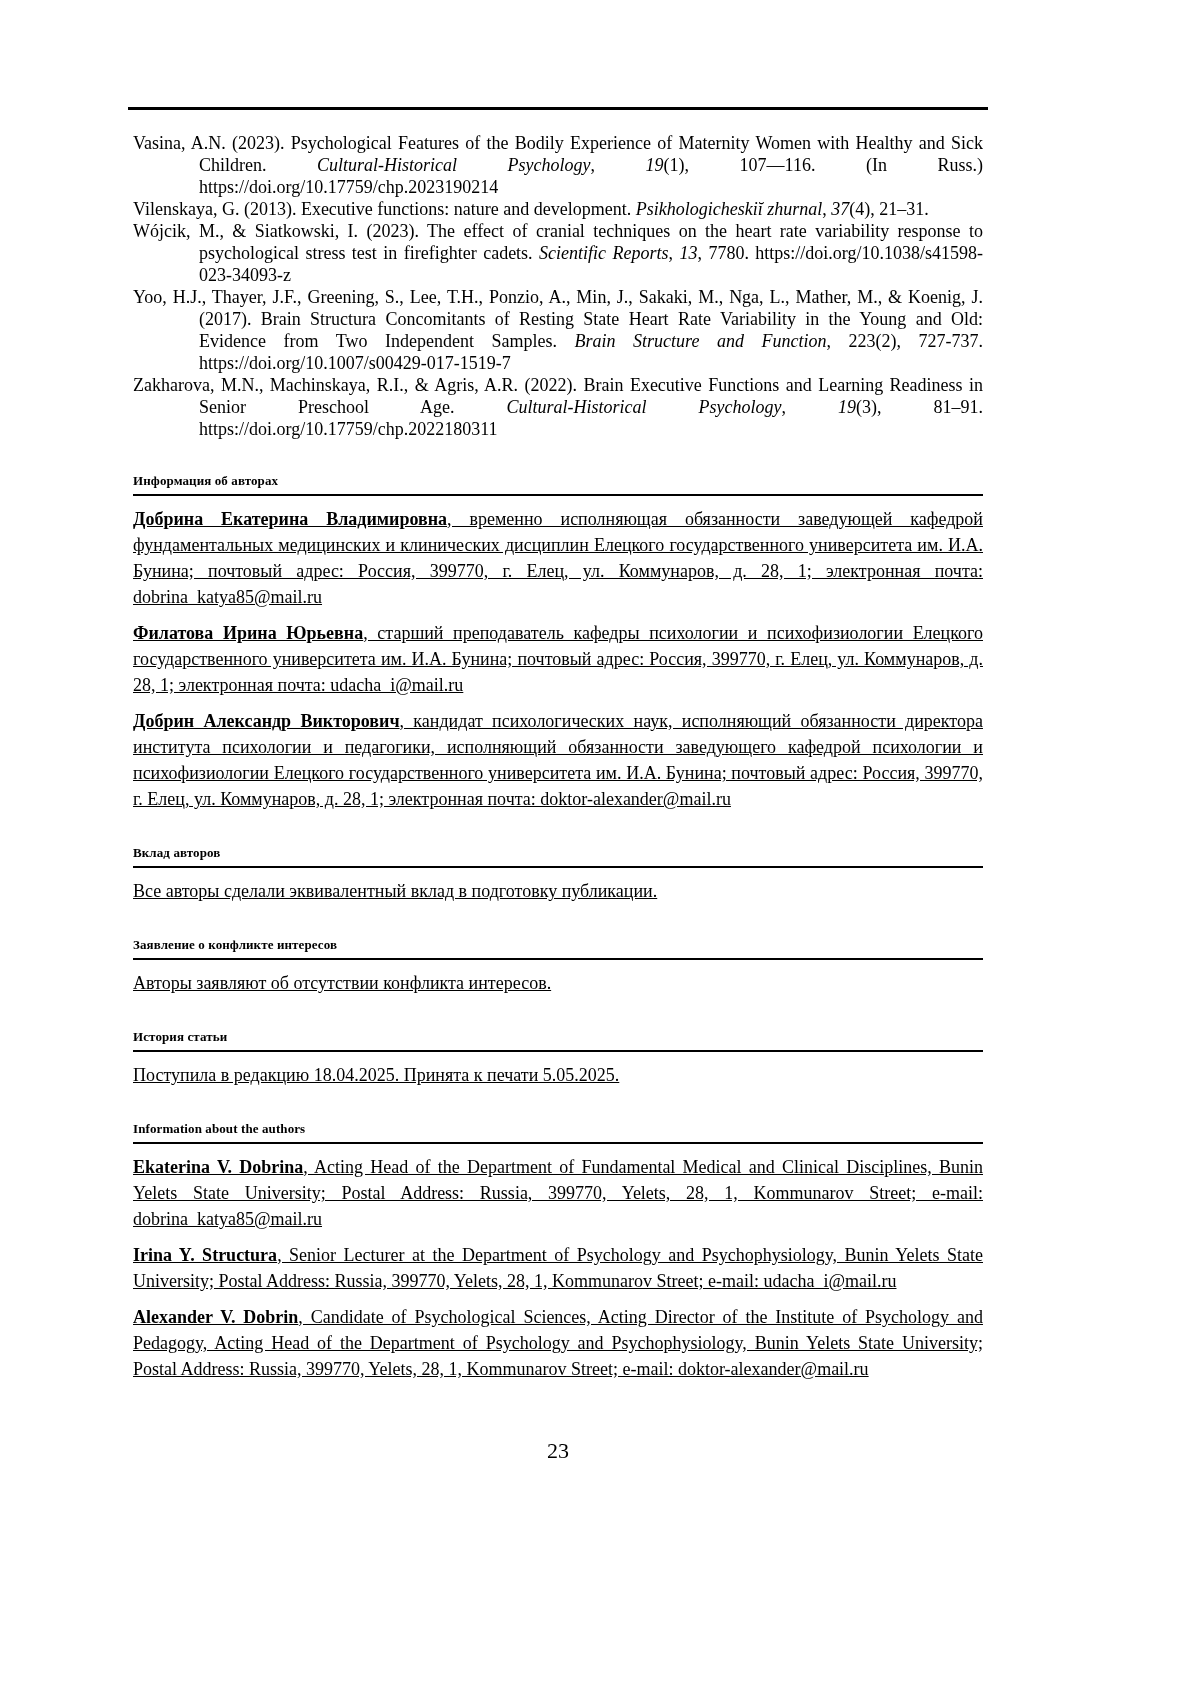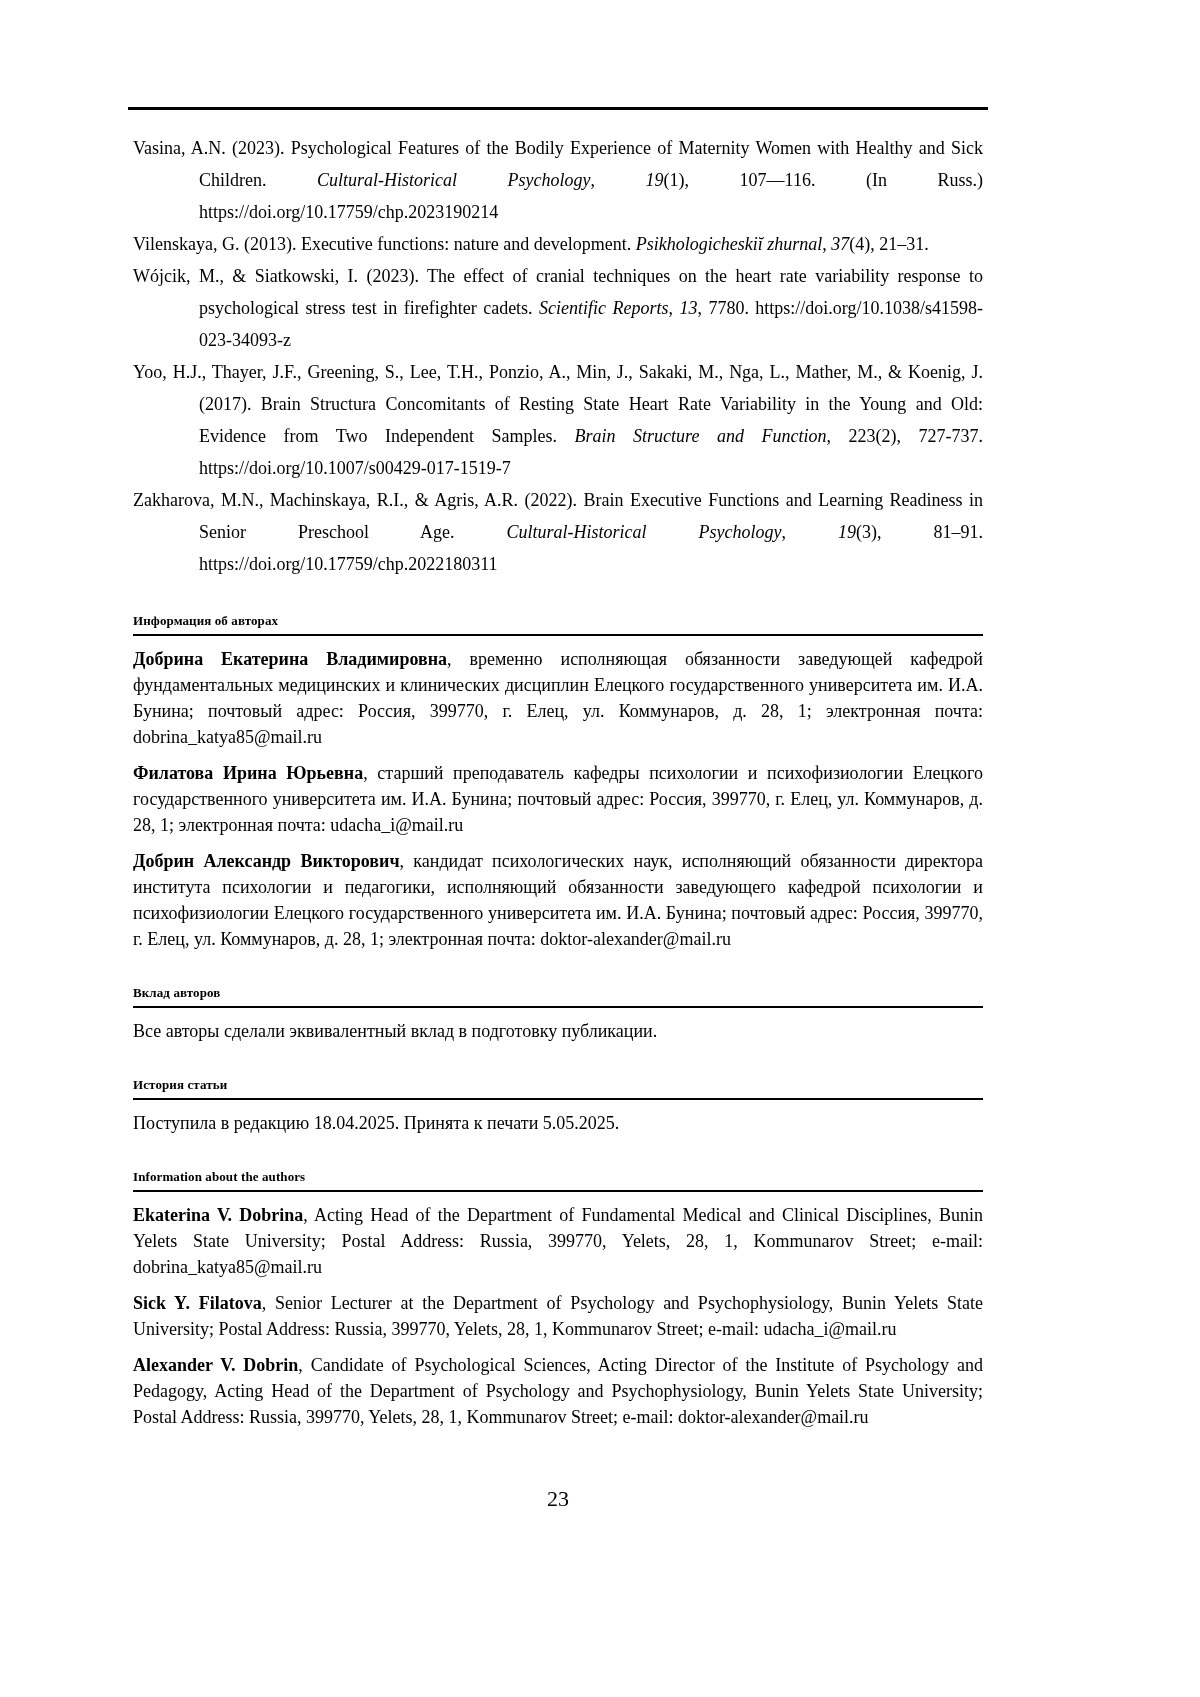--- a/index.html
+++ b/index.html
@@ -30,41 +30,42 @@
     width: 860px;
   }
   .references {
     margin-top: 22px;
   }
   .reference {
     margin: 0;
     padding-left: 66px;
     text-indent: -66px;
     text-align: justify;
-    line-height: 32px;
+    line-height: 22px;
   }
   .section {
     margin-top: 33px;
   }
   .section-heading {
     font-family: Liberation Serif, serif;
     font-weight: bold;
     font-size: 13px;
     margin: 0 0 5px 0;
     letter-spacing: 0.1px;
   }
   .heading-rule {
     height: 2px;
     background: #000;
     margin: 0 0 10px 0;
   }
   .para {
     margin: 0 0 10px 0;
     text-align: justify;
     line-height: 26px;
+    text-decoration: underline;
   }
   .para:last-child { margin-bottom: 0; }
   .sections-en {
     margin-top: 28px;
   }
   .page-number {
     margin-top: 56px;
     text-align: center;
     font-size: 22px;
   }
@@ -101,38 +102,46 @@
       </section>
       <section class="section">
         <h2 class="section-heading">Вклад авторов</h2>
         <div class="heading-rule"></div>
         <div class="paragraphs">
 
         <p class="para"><span class="">Все авторы сделали эквивалентный вклад в подготовку публикации.</span></p>
         </div>
       </section>
       <section class="section">
+        <h2 class="section-heading">Заявление о конфликте интересов</h2>
+        <div class="heading-rule"></div>
+        <div class="paragraphs">
+
+        <p class="para"><span class="">Авторы заявляют об отсутствии конфликта интересов.</span></p>
+        </div>
+      </section>
+      <section class="section">
         <h2 class="section-heading">История статьи</h2>
         <div class="heading-rule"></div>
         <div class="paragraphs">
 
         <p class="para"><span class="">Поступила в редакцию 18.04.2025. Принята к печати 5.05.2025.</span></p>
         </div>
       </section>
     </div>
 
   <div class="sections sections-en">
 
   <section class="section">
         <h2 class="section-heading">Information about the authors</h2>
         <div class="heading-rule"></div>
         <div class="paragraphs">
 
         <p class="para"><span class="b ">Ekaterina V. Dobrina</span><span class="">, Acting Head of the Department of Fundamental Medical and Clinical Disciplines, Bunin Yelets State University; Postal Address: Russia, 399770, Yelets, 28, 1, Kommunarov Street; e-mail: dobrina_katya85@mail.ru</span></p>
-          <p class="para"><span class="b ">Sick Y. Filatova</span><span class="">, Senior Lecturer at the Department of Psychology and Psychophysiology, Bunin Yelets State University; Postal Address: Russia, 399770, Yelets, 28, 1, Kommunarov Street; e-mail: udacha_i@mail.ru</span></p>
+          <p class="para"><span class="b ">Irina Y. Structura</span><span class="">, Senior Lecturer at the Department of Psychology and Psychophysiology, Bunin Yelets State University; Postal Address: Russia, 399770, Yelets, 28, 1, Kommunarov Street; e-mail: udacha_i@mail.ru</span></p>
           <p class="para"><span class="b ">Alexander V. Dobrin</span><span class="">, Candidate of Psychological Sciences, Acting Director of the Institute of Psychology and Pedagogy, Acting Head of the Department of Psychology and Psychophysiology, Bunin Yelets State University; Postal Address: Russia, 399770, Yelets, 28, 1, Kommunarov Street; e-mail: doktor-alexander@mail.ru</span></p>
         </div>
       </section>
     </div>
 
   <div class="page-number">23</div>
 
 </div>
 
 </body></html>

